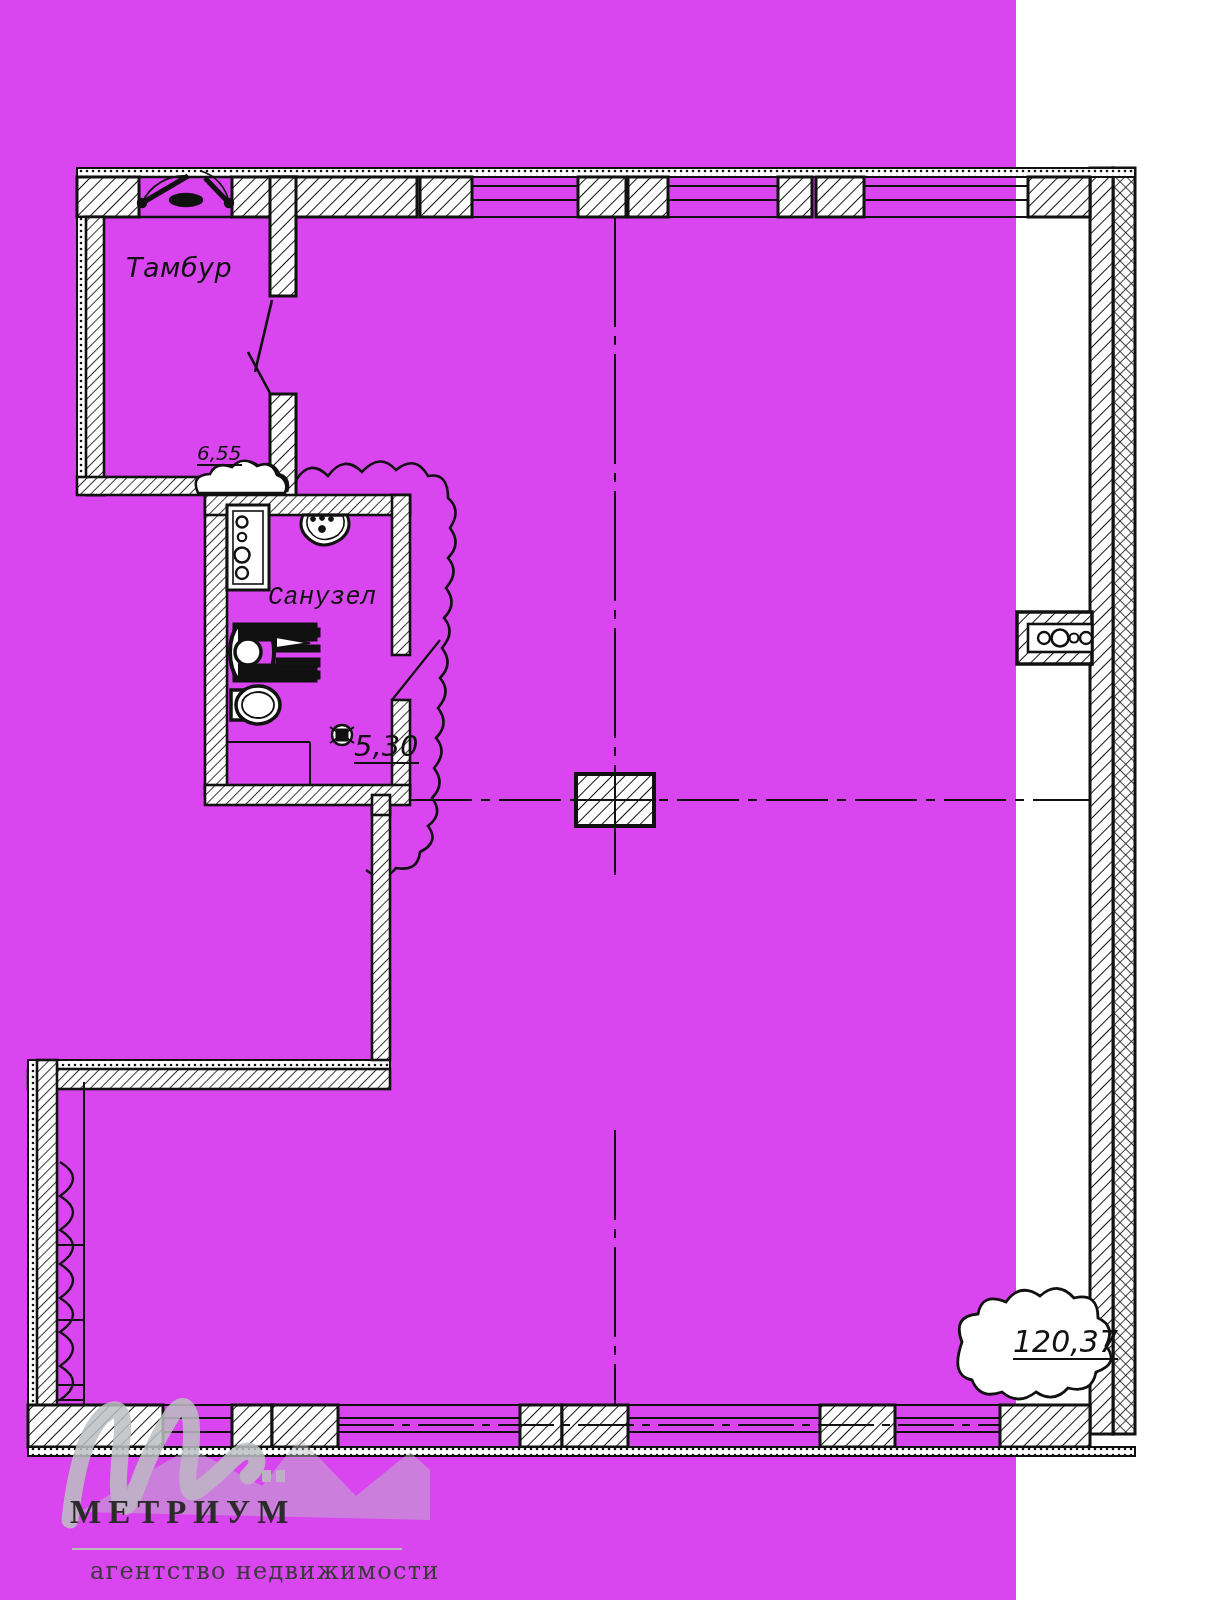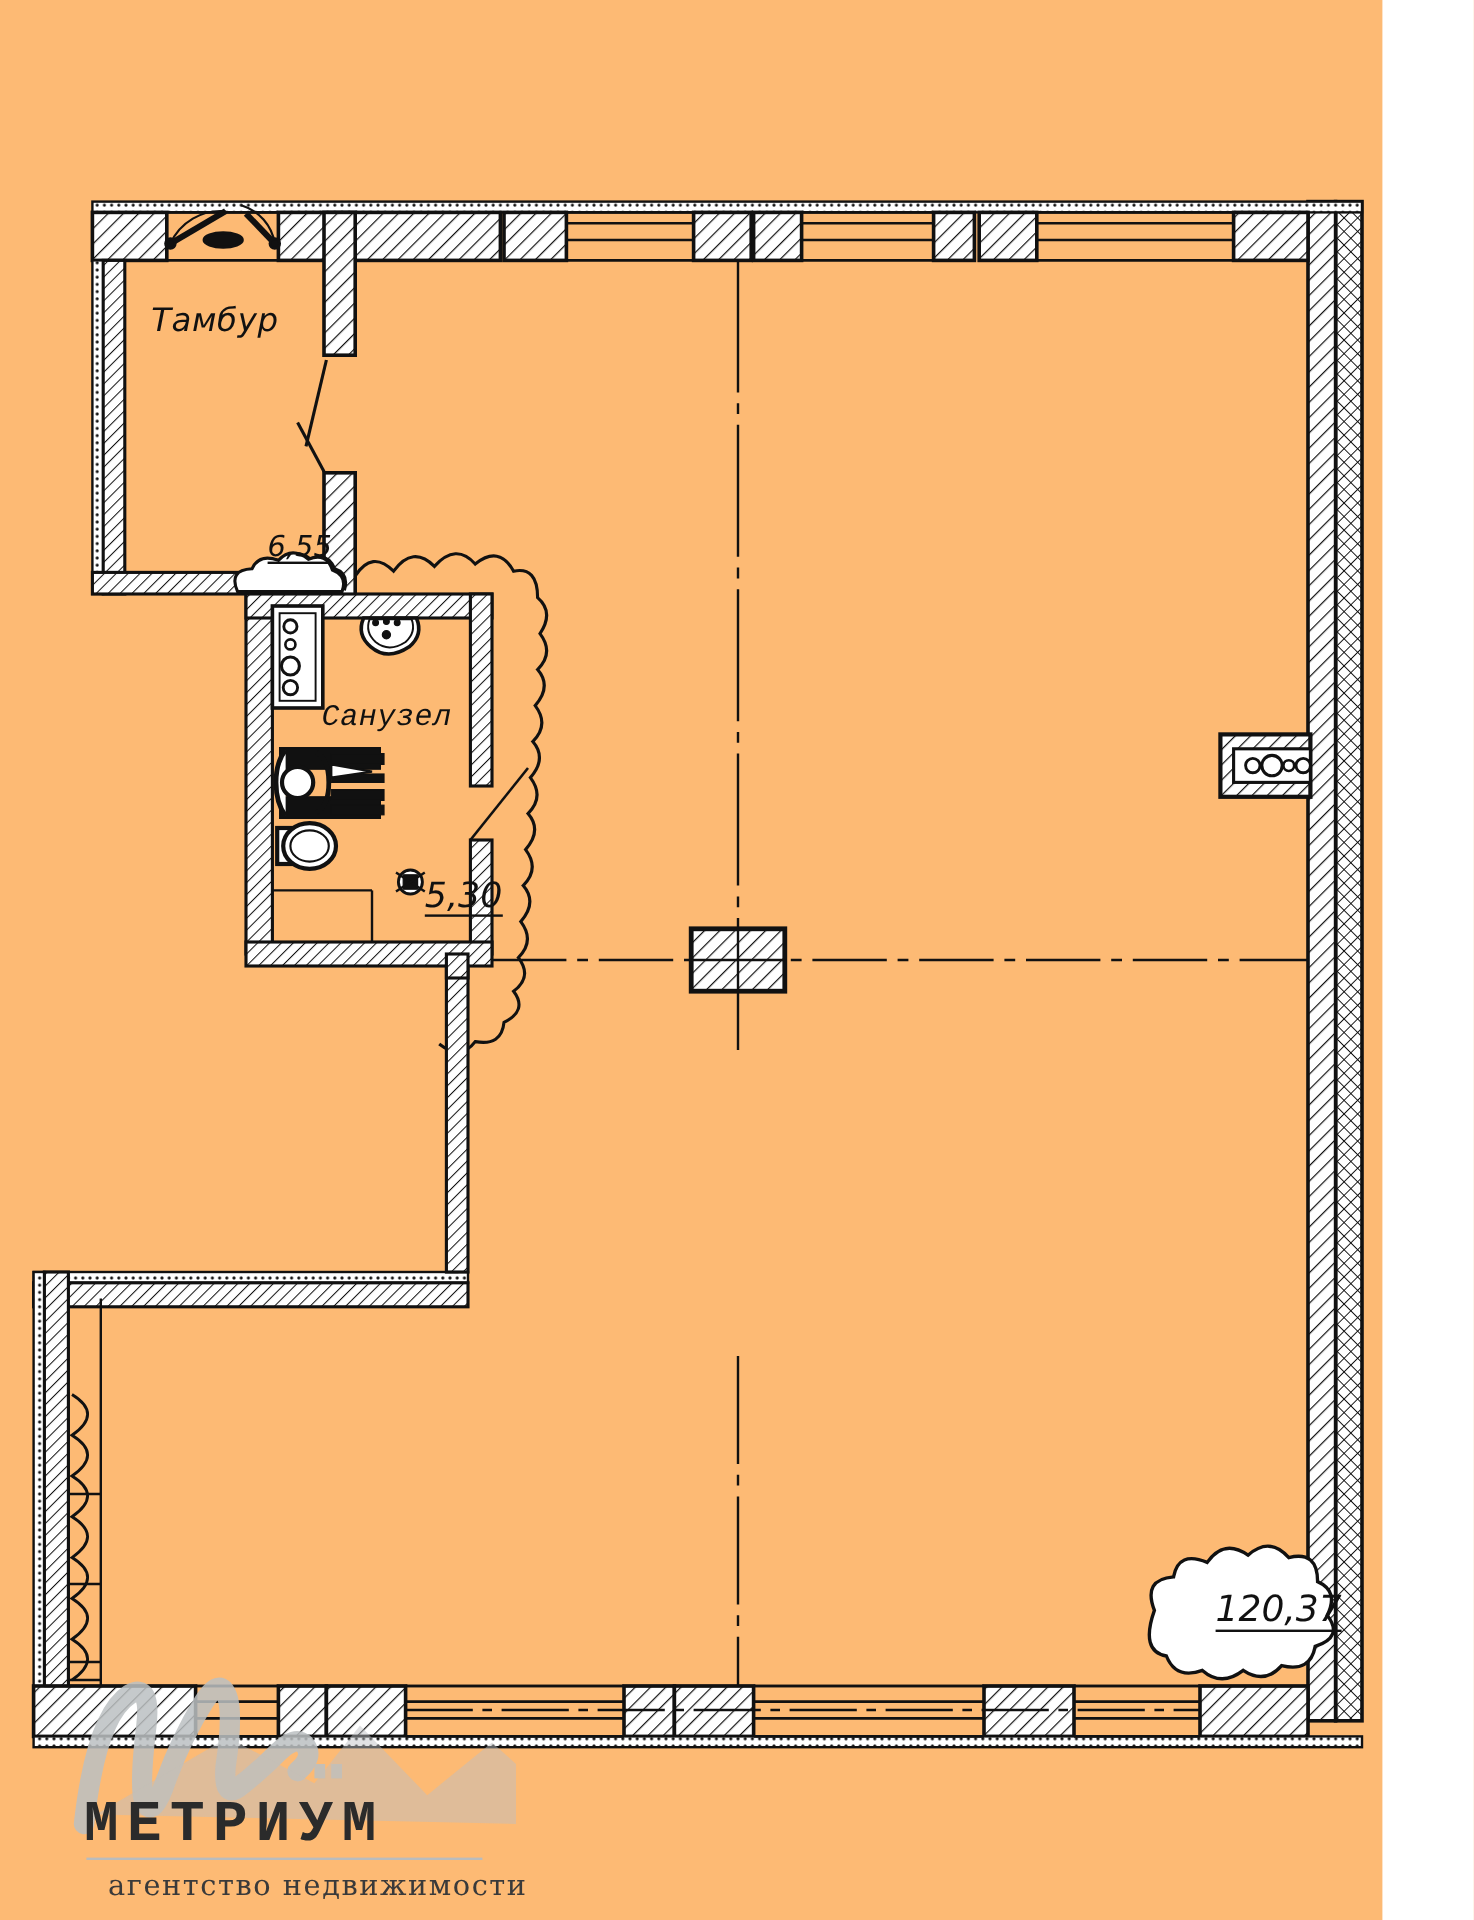--- a/index.html
+++ b/index.html
@@ -1,17 +1,17 @@
 <!DOCTYPE html>
 <html><head>
 <meta charset="utf-8">
 <style>
   html,body{margin:0;padding:0;background:#ffffff;}
   body{width:1228px;height:1600px;font-family:"DejaVu Sans",sans-serif;overflow:hidden;}
-  #stage{position:relative;width:1152px;height:1600px;background:#fdba74;}
+  #stage{position:relative;width:1016px;height:1600px;background:#d946ef;}
   svg.plan{position:absolute;left:0;top:0;width:1228px;height:1600px;}
   .roomlabel{
     position:absolute;
     font-family:"DejaVu Sans",sans-serif;
     font-style:italic;
     color:#111;
     white-space:nowrap;
     letter-spacing:.5px;
   }
   #lbl-tambur{left:126px;top:252px;font-size:27px;}
@@ -19,27 +19,27 @@
   .areanum{
     position:absolute;
     font-family:"DejaVu Sans",sans-serif;
     font-style:italic;
     color:#111;
     white-space:nowrap;
     border-bottom:2.5px solid #111;
     padding-bottom:1px;
     line-height:1;
   }
-  #area-tambur{left:223px;top:443px;font-size:24px;}
+  #area-tambur{left:197px;top:443px;font-size:20px;}
   #area-sanuzel{left:315px;top:732px;font-size:29px;margin-left:39px;}
   #area-main{left:977px;top:1327px;font-size:30px;margin-left:36px;}
   #wm-brand{
     position:absolute;left:70px;top:1494px;
-    font-family:Liberation Mono, monospace;
-    font-size:48px;font-weight:700;color:#2b2b2b;
+    font-family:Liberation Serif, serif;
+    font-size:33px;font-weight:700;color:#2b2b2b;
     letter-spacing:7px;
   }
   #wm-rule{position:absolute;left:72px;top:1548px;width:330px;height:2px;background:#b9bcbd;}
   #wm-sub{
     position:absolute;left:90px;top:1557px;
     font-family:"DejaVu Serif",serif;
     font-size:24px;color:#3a3a3a;letter-spacing:1.3px;
   }
 </style>
 </head>

